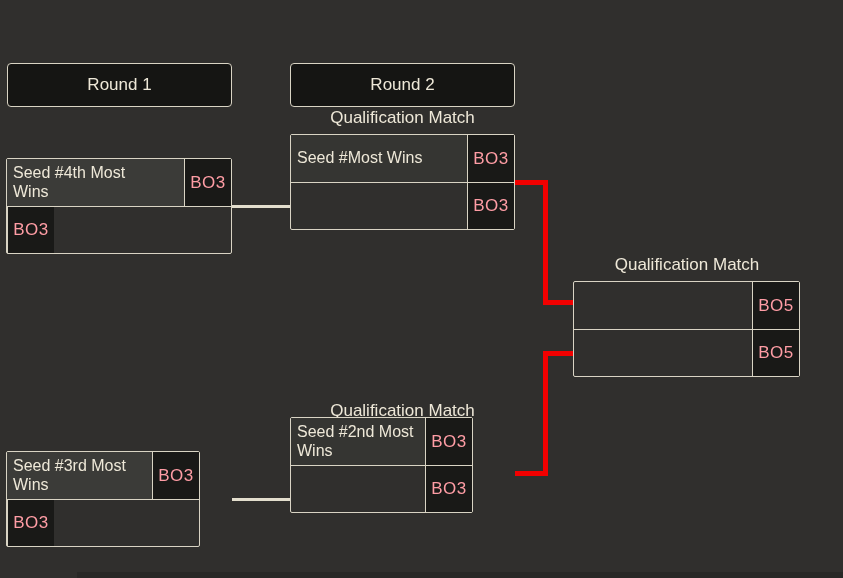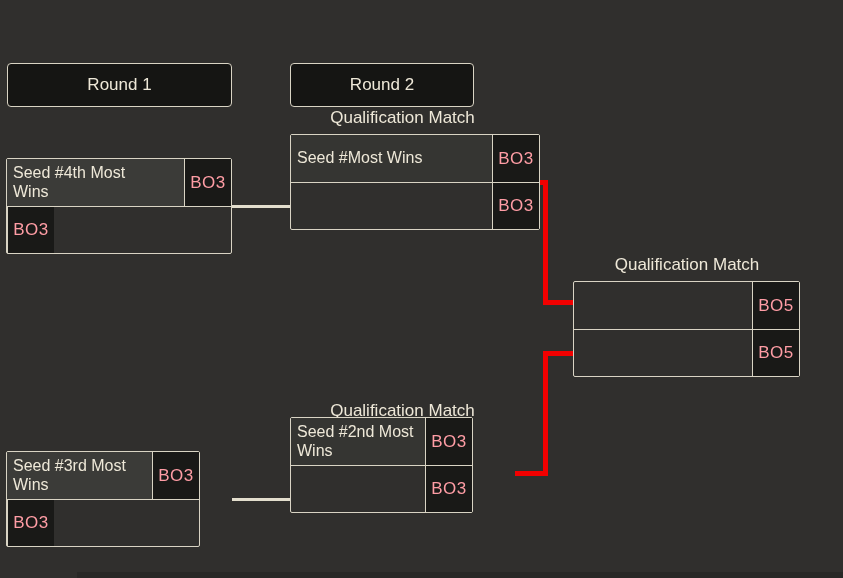--- a/index.html
+++ b/index.html
@@ -75,21 +75,21 @@
     background:#282826;
   }
 </style>
 </head>
 <body>
 
 <div class="stage">
 
 
   <div class="round-header" style="left:7px;width:225px">Round 1</div>
-  <div class="round-header" style="left:290px;width:184px">Round 2</div>
+  <div class="round-header" style="left:290px;width:225px">Round 2</div>
 
   <div class="qual-label" style="left:290px;top:107px;width:225px">Qualification Match</div>
   <div class="qual-label" style="left:290px;top:400px;width:225px">Qualification Match</div>
   <div class="qual-label" style="left:574px;top:254px;width:226px">Qualification Match</div>
 
   <div class="line line-light" style="left:232px;top:205px;width:58px;height:3px"></div>
   <div class="line line-light" style="left:232px;top:498px;width:58px;height:3px"></div>
 
   <div class="line line-red" style="left:515px;top:180px;width:33px;height:5px"></div>
   <div class="line line-red" style="left:543px;top:180px;width:5px;height:125px"></div>
@@ -115,21 +115,21 @@
       <div class="team filled-r1">
         <span class="team-name">Seed #3rd Most Wins</span>
       </div>
       <div class="score">BO3</div>
     </div>
     <div class="slot">
       <div class="score">BO3</div>
     </div>
   </div>
 
-  <div class="match" style="left:290px;top:134px;width:250px">
+  <div class="match" style="left:290px;top:134px;width:225px">
     <div class="slot">
       <div class="team filled-r2">
         <span class="team-name">Seed #Most Wins</span>
       </div>
       <div class="score">BO3</div>
     </div>
     <div class="slot">
       <div class="team">
         <span class="team-name"></span>
       </div>

